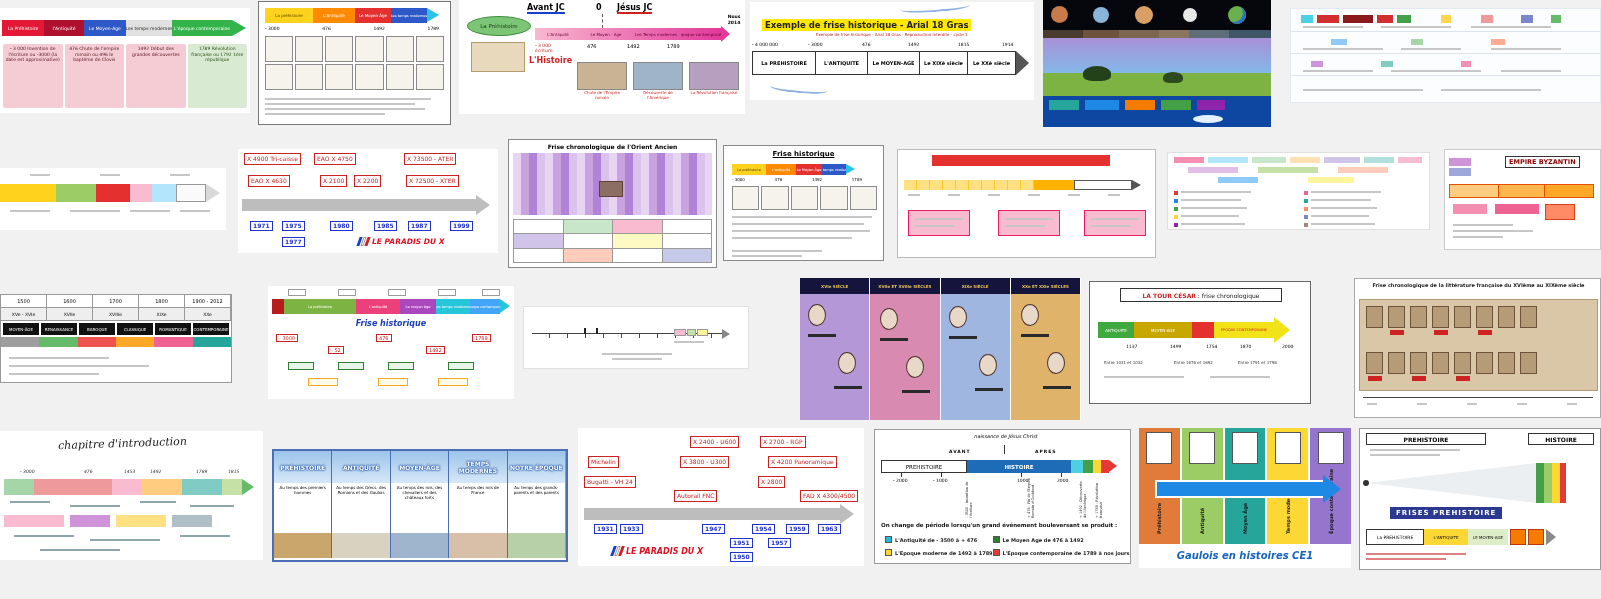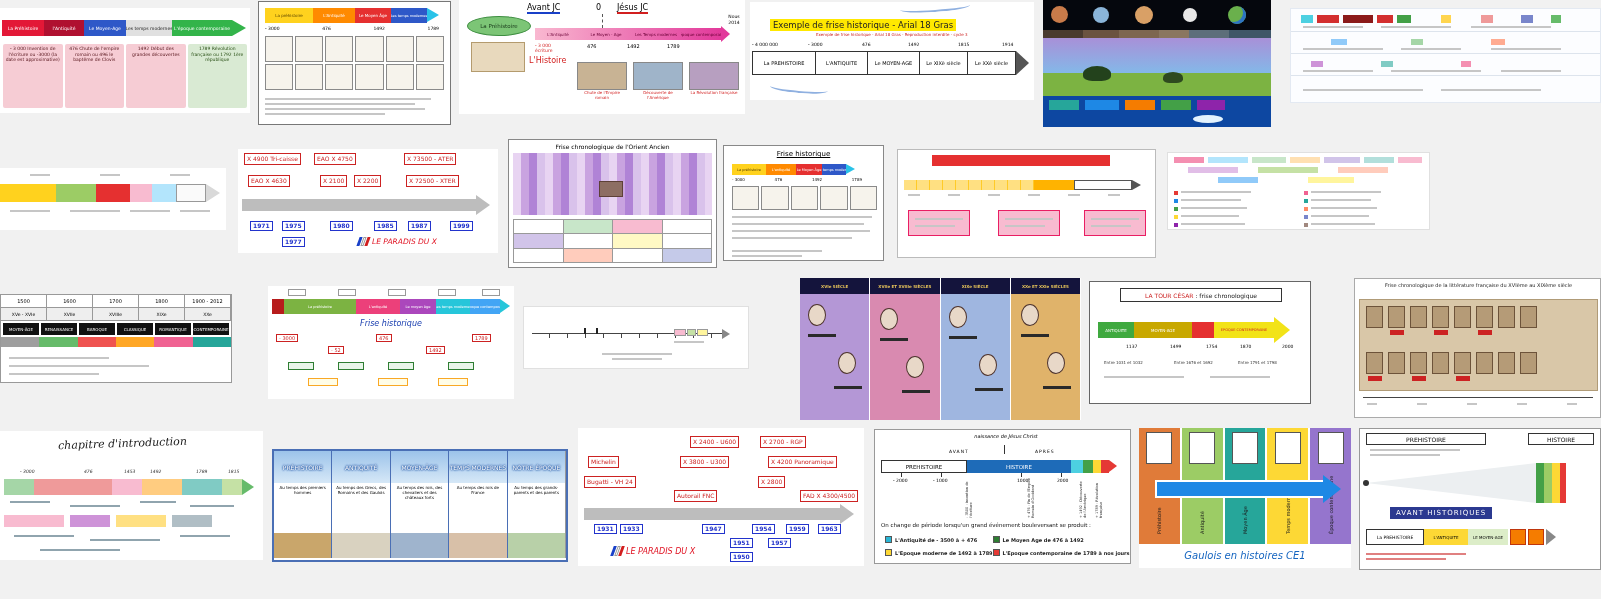--- a/index.html
+++ b/index.html
@@ -3,21 +3,21 @@
 <meta charset="utf-8">
 <style>
 *{margin:0;padding:0;box-sizing:border-box}
 body{font-family:"DejaVu Sans",sans-serif;background:#f1f1f1}
 #canvas{position:relative;width:1601px;height:599px;background:#f1f1f1;overflow:hidden}
 .card{position:absolute;background:#fff;overflow:hidden}
 .a{position:absolute}
 .t{position:absolute;white-space:nowrap}
 .flex{display:flex}
 .seg{display:flex;align-items:center;justify-content:center;overflow:hidden;white-space:nowrap}
-.b{font-weight:normal}.i{font-style:italic}.c{text-align:center}
+.b{font-weight:bold}.i{font-style:italic}.c{text-align:center}
 .f35{font-size:3.5px}.f4{font-size:4px}.f45{font-size:4.5px}.f5{font-size:5px}.f55{font-size:5.5px}
 .f6{font-size:6px}.f65{font-size:6.5px}.f7{font-size:7px}.f75{font-size:7.5px}.f8{font-size:8px}.f85{font-size:8.5px}.f10{font-size:10px}.f11{font-size:11px}
 .gb{position:absolute;height:2px;background:#c6c6c6}
 .tag{position:absolute;border:1px solid #cc2222;color:#cc2222;background:#fff;font-size:6px;line-height:8px;padding:1px 2px;white-space:nowrap}
 .ytag{position:absolute;border:1px solid #2233cc;color:#2233cc;background:#fff;font-size:6px;line-height:8px;font-weight:bold;padding:0 2px;white-space:nowrap}
 .tri{width:0;height:0}
 .vrt{writing-mode:vertical-rl;transform:rotate(180deg)}
 .cell{flex:1;border-right:1px solid #999;display:flex;align-items:center;justify-content:center;overflow:hidden}
 .chip{position:absolute}
 .portrait{position:absolute;width:18px;height:22px;border-radius:50%;background:#e8d8c8;border:1px solid #4e342e}
@@ -118,21 +118,21 @@
       <div class="f4 c" style="color:#d21f1f;line-height:5px">Découverte de l'Amérique</div>
     </div>
     <div class="a" style="left:230px;top:62px;width:50px">
       <div style="height:28px;background:#b79fc0;border:1px solid #888"></div>
       <div class="f4 c" style="color:#d21f1f;line-height:5px">La Révolution française</div>
     </div>
   </div>
 
   <div class="card" style="left:750px;top:2px;width:284px;height:98px">
     <div class="a" style="left:150px;top:1px;width:70px;height:9px;border-bottom:2px solid #8fb0e0;border-radius:50%;transform:rotate(-4deg)"></div>
-    <div class="t" style="left:20px;top:11px"><span class="f85 b" style="background:#ffe800;color:#222;padding:1px 3px">Exemple de frise historique - Arial 18 Gras</span></div>
+    <div class="t" style="left:12px;top:11px"><span class="f85 b" style="background:#ffe800;color:#222;padding:1px 3px">Exemple de frise historique - Arial 18 Gras</span></div>
     <div class="t f4" style="left:66px;top:30px;color:#cc2222">Exemple de frise historique - Arial 18 Gras - Reproduction interdite - cycle 3</div>
     <div class="t f45" style="left:2px;top:40px">- 4 000 000</div>
     <div class="t f45" style="left:58px;top:40px">- 3000</div>
     <div class="t f45" style="left:112px;top:40px">476</div>
     <div class="t f45" style="left:158px;top:40px">1492</div>
     <div class="t f45" style="left:208px;top:40px">1815</div>
     <div class="t f45" style="left:252px;top:40px">1914</div>
     <div class="a flex" style="left:2px;top:49px;height:24px">
       <div class="seg f5 b" style="width:64px;border:1px solid #333">La PREHISTOIRE</div>
       <div class="seg f5 b" style="width:52px;border:1px solid #333;border-left:none">L'ANTIQUITE</div>
@@ -381,20 +381,36 @@
           <span style="width:4px;height:4px;background:#7986cb;margin-right:3px"></span>
           <span class="gb" style="position:static;width:58px"></span>
         </div>
       <div class="flex">
           <span style="width:4px;height:4px;background:#a1887f;margin-right:3px"></span>
           <span class="gb" style="position:static;width:64px"></span>
         </div>
     </div>
   </div>
 
+  <div class="card" style="left:1444px;top:149px;width:157px;height:101px;border:1px solid #ccc">
+    <div class="a" style="left:4px;top:8px;width:22px;height:8px;background:#ce93d8"></div>
+    <div class="a" style="left:4px;top:18px;width:22px;height:8px;background:#9fa8da"></div>
+    <div class="t f65 b" style="left:60px;top:6px;border:1px solid #333;padding:1px 3px;color:#8b0000">EMPIRE BYZANTIN</div>
+    <div class="a flex" style="left:4px;top:34px;width:149px;height:14px">
+      <div style="width:50px;background:#ffcc80;border:1px solid #e65100"></div>
+      <div style="width:46px;background:#ffb74d;border:1px solid #e65100;border-left:none"></div>
+      <div style="width:49px;background:#ffa726;border:1px solid #e65100;border-left:none"></div>
+    </div>
+    <div class="a" style="left:8px;top:54px;width:34px;height:10px;background:#f48fb1"></div>
+    <div class="a" style="left:50px;top:54px;width:44px;height:10px;background:#f06292"></div>
+    <div class="a" style="left:100px;top:54px;width:30px;height:16px;background:#ff8a65;border:1px solid #d84315"></div>
+    <div class="gb" style="left:8px;top:74px;width:60px"></div>
+    <div class="gb" style="left:8px;top:80px;width:80px"></div>
+    <div class="gb" style="left:8px;top:86px;width:50px"></div>
+  </div>
 
   <div class="card" style="left:0;top:294px;width:232px;height:89px;border:1px solid #999">
     <div class="flex" style="height:13px;border-bottom:1px solid #999">
       <div class="cell f5">1500</div>
       <div class="cell f5">1600</div>
       <div class="cell f5">1700</div>
       <div class="cell f5">1800</div>
       <div class="cell f5">1900 - 2012</div>
     </div>
     <div class="flex" style="height:13px;border-bottom:1px solid #999;background:#eee">
@@ -733,21 +749,21 @@
     <div class="gb" style="left:10px;top:20px;width:90px"></div>
     <div class="gb" style="left:10px;top:25px;width:70px"></div>
     <div class="a" style="left:6px;top:34px;width:170px;height:40px;background:#eceff1;clip-path:polygon(0 50%,100% 0,100% 100%)"></div>
     <div class="a" style="left:3px;top:51px;width:6px;height:6px;background:#333;border-radius:50%"></div>
     <div class="a flex" style="left:176px;top:34px;height:40px">
       <div style="width:8px;background:#43a047"></div>
       <div style="width:8px;background:#9ccc65"></div>
       <div style="width:8px;background:#fdd835"></div>
       <div style="width:6px;background:#e53935"></div>
     </div>
-    <div class="t f7 b" style="left:30px;top:78px;background:#2b3990;color:#fff;padding:2px 6px;letter-spacing:1px">AVANT  HISTORIQUES</div>
+    <div class="t f7 b" style="left:30px;top:78px;background:#2b3990;color:#fff;padding:2px 6px;letter-spacing:1px">FRISES  PREHISTOIRE</div>
     <div class="a flex" style="left:6px;top:100px;height:16px">
       <div class="seg f45" style="width:58px;border:1px solid #333;background:#fff">La PREHISTOIRE</div>
       <div class="seg f4" style="width:44px;background:#fdd835">L'ANTIQUITE</div>
       <div class="seg f4" style="width:40px;background:#dcedc8">LE MOYEN-AGE</div>
       <div style="width:16px;background:#f57c00;border:1px solid #bf360c;margin-left:2px"></div>
       <div style="width:16px;background:#f57c00;border:1px solid #bf360c;margin-left:2px"></div>
       <div class="tri" style="border-top:8px solid transparent;border-bottom:8px solid transparent;border-left:10px solid #888;margin-left:2px"></div>
     </div>
     <div class="gb" style="left:6px;top:124px;width:100px;background:#e08080"></div>
     <div class="gb" style="left:6px;top:129px;width:80px;background:#e08080"></div>

